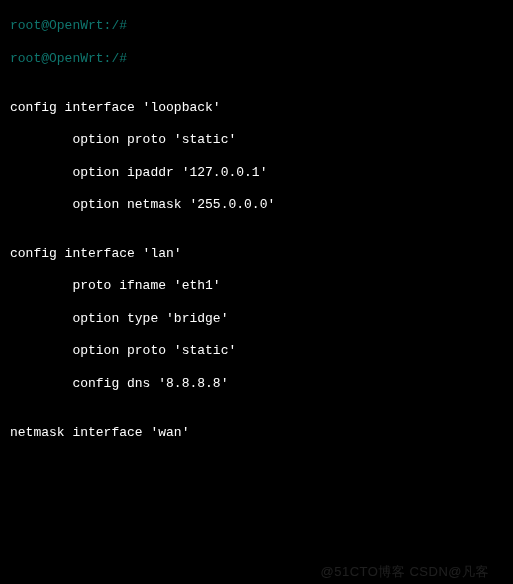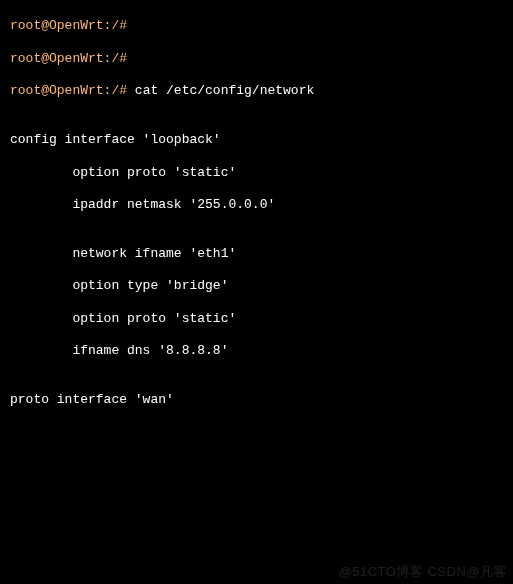--- a/index.html
+++ b/index.html
@@ -15,51 +15,52 @@
     overflow: hidden;
   }
   .terminal {
     padding: 2px 4px 0 10px;
     white-space: pre;
     position: relative;
     height: 100%;
     box-sizing: border-box;
   }
   .prompt-line { display: block; }
-  .prompt { color: #fdba74; }
+  .prompt { color: #0f766e; }
   .cmd { color: #fff; }
   .output { color: #fff; }
   .watermark {
     position: absolute;
-    right: 6px;
+    right: 24px;
     bottom: 4px;
     color: rgba(255,255,255,0.12);
     font-size: 13px;
     font-family: sans-serif;
     letter-spacing: 0.5px;
   }
 </style>
 </head>
 <body>
 
 <div class="terminal">
 <span class="prompt-line"><span class="prompt">root@OpenWrt:/#</span></span>
 <span class="prompt-line"><span class="prompt">root@OpenWrt:/#</span></span>
-<span class="prompt-line"><span class="prompt">root@OpenWrt:/#</span> <span class="cmd">cat /etc/config/network</span></span>
 <span class="output"> </span>
 <span class="output prompt-line">config interface 'loopback'</span>
 <span class="output prompt-line">        option proto 'static'</span>
-<span class="output prompt-line">        ipaddr netmask '255.0.0.0'</span>
+<span class="output prompt-line">        option ipaddr '127.0.0.1'</span>
+<span class="output prompt-line">        option netmask '255.0.0.0'</span>
 <span class="output prompt-line"></span>
-<span class="output prompt-line">        network ifname 'eth1'</span>
+<span class="output prompt-line">config interface 'lan'</span>
+<span class="output prompt-line">        proto ifname 'eth1'</span>
 <span class="output prompt-line">        option type 'bridge'</span>
 <span class="output prompt-line">        option proto 'static'</span>
-<span class="output prompt-line">        ifname dns '8.8.8.8'</span>
+<span class="output prompt-line">        config dns '8.8.8.8'</span>
 <span class="output prompt-line"></span>
-<span class="output prompt-line">proto interface 'wan'</span>
+<span class="output prompt-line">netmask interface 'wan'</span>
 
 
 <span class="output prompt-line"></span>
 
 
 
 <span class="output prompt-line"></span>
 
 
 

